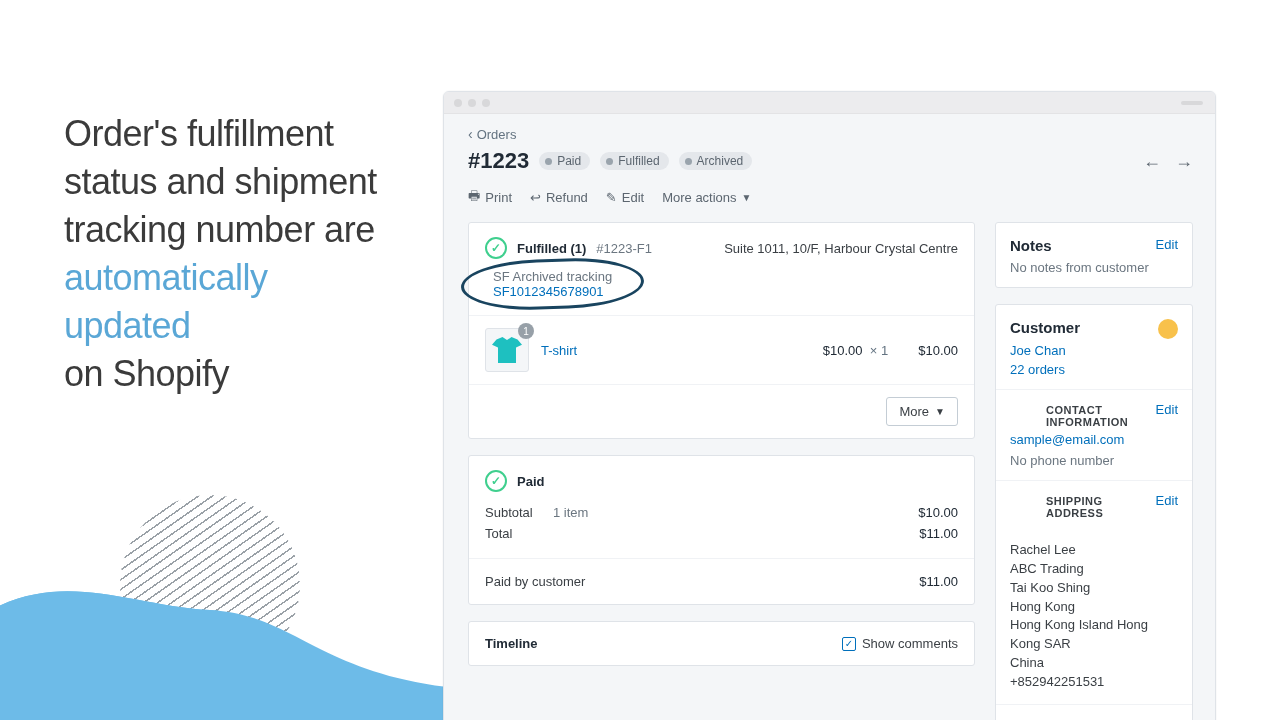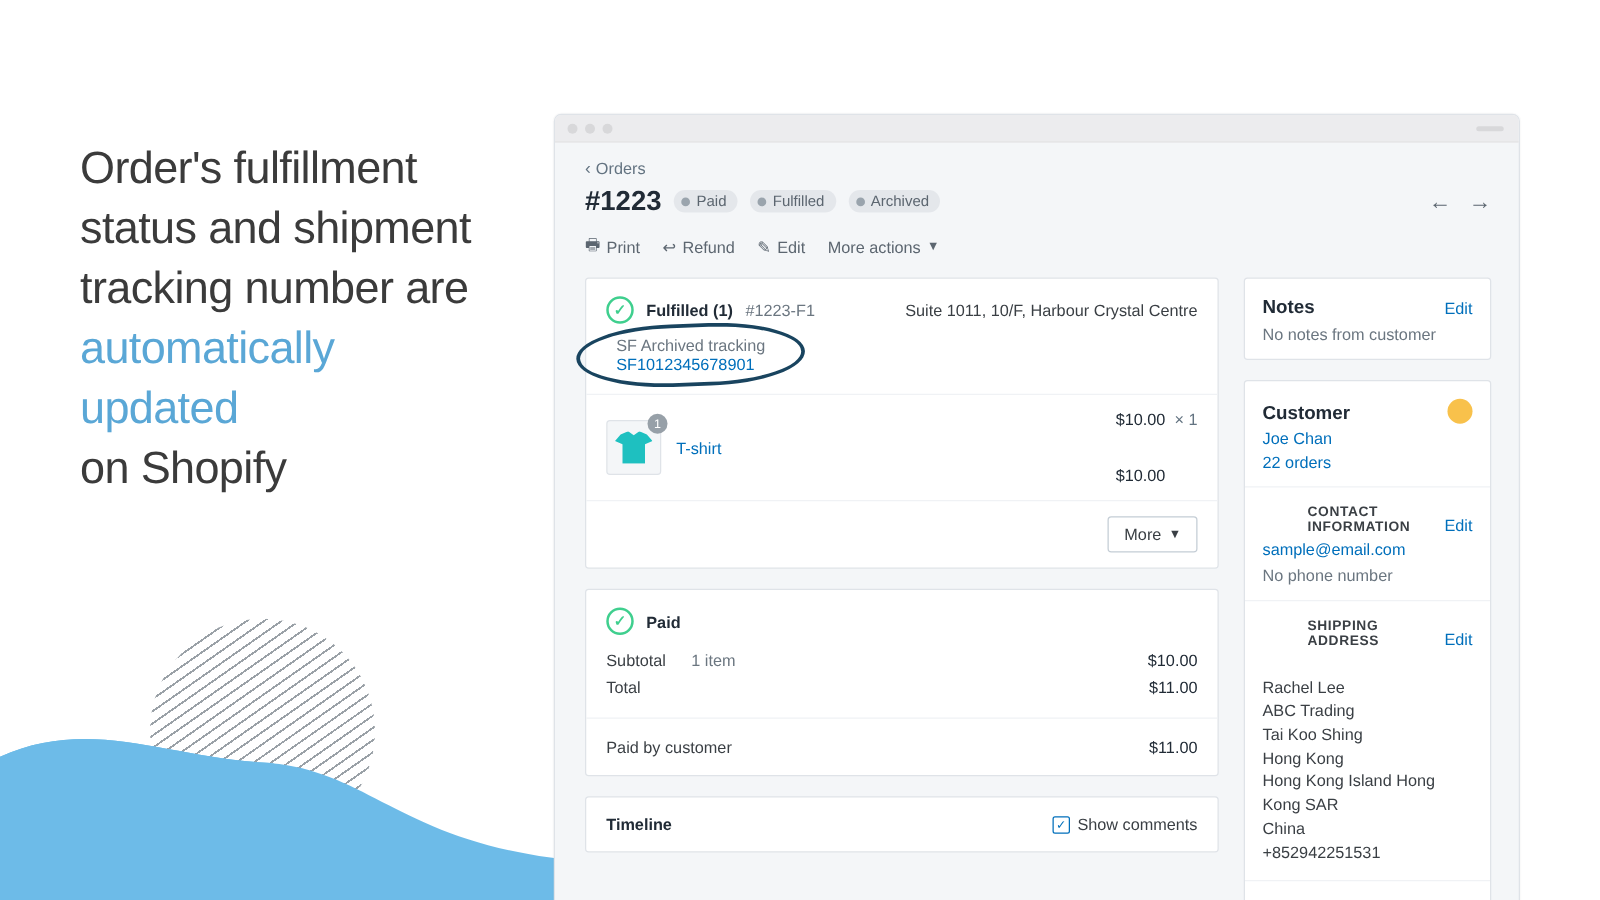--- a/index.html
+++ b/index.html
@@ -61,32 +61,32 @@
   .track-label { color:#6b7680; font-size:13px; }
   .track-num { color:#006fbb; font-size:13px; }
   .ring { position:relative; margin:-4px -6px; padding:4px 18px 6px 14px; }
   .ring::after { content:""; position:absolute; left:-18px; right:-14px; top:-6px; bottom:-4px; border:3px solid #19445f; border-radius:50%/60%; transform:rotate(-2deg);}
 
   .item-row { display:flex; align-items:center; gap:12px; }
   .thumb { position:relative; width:44px; height:44px; background:#f4f6f8; border:1px solid #dfe3e8; border-radius:3px; display:flex; align-items:center; justify-content:center;}
   .shirt { width:30px; height:26px; background:#1ec0c0; clip-path: polygon(15% 10%,35% 0,50% 12%,65% 0,85% 10%,100% 30%,80% 40%,80% 100%,20% 100%,20% 40%,0 30%);}
   .thumb .qty { position:absolute; top:-6px; right:-6px; background:#97a0a8; color:#fff; width:16px; height:16px; border-radius:50%; font-size:10px; display:flex; align-items:center; justify-content:center;}
   .item-name { color:#006fbb; font-size:13px; }
-  .price-cols { margin-left:auto; display:flex; gap:30px; font-size:13px;flex-direction:column;}
+  .price-cols { margin-left:auto; display:flex; gap:30px; font-size:13px;}
   .price-cols .x { color:#637381; }
 
   .more-btn { float:right; border:1px solid #c4cdd5; border-radius:3px; padding:6px 12px; font-size:13px; color:#3a3f44; background:#fff; display:inline-flex; gap:6px; align-items:center; cursor:pointer;}
   .clearfix::after{content:"";display:block;clear:both;}
 
   .money-row { display:flex; font-size:13px; padding:3px 0;}
   .money-row .c1 { width:68px; color:#3a3f44;}
   .money-row .c2 { color:#6b7680;}
   .money-row .amt { margin-left:auto; }
 
-  .side .head { display:flex; align-items:flex-end; font-size:15px; font-weight:600; }
+  .side .head { display:flex; align-items:flex-start; font-size:15px; font-weight:600; }
   .side .edit { margin-left:auto; color:#006fbb; font-size:13px; font-weight:400; cursor:pointer;}
   .side-text { font-size:13px; color:#3a3f44; margin-top:22px; line-height:1.45;}
   .side .muted { font-size:13px; color:#6b7680; margin-top:6px;}
   .side .link { color:#006fbb; font-size:13px; display:block; margin-top:4px;}
   .side h5 { font-size:11px; letter-spacing:.5px; color:#3a3f44; font-weight:600; text-transform:uppercase; margin-top:2px;margin-left:36px;}
   .side .sec { padding:12px 14px; border-top:1px solid #f0f2f5;}
   .side .sec.first { border-top:none; padding-top:14px;}
   .avatar { width:20px; height:20px; border-radius:50%; background:#f8c14b; margin-left:auto; display:inline-block;}
   .copy-ic { color:#97a0a8; font-size:14px; }
 

